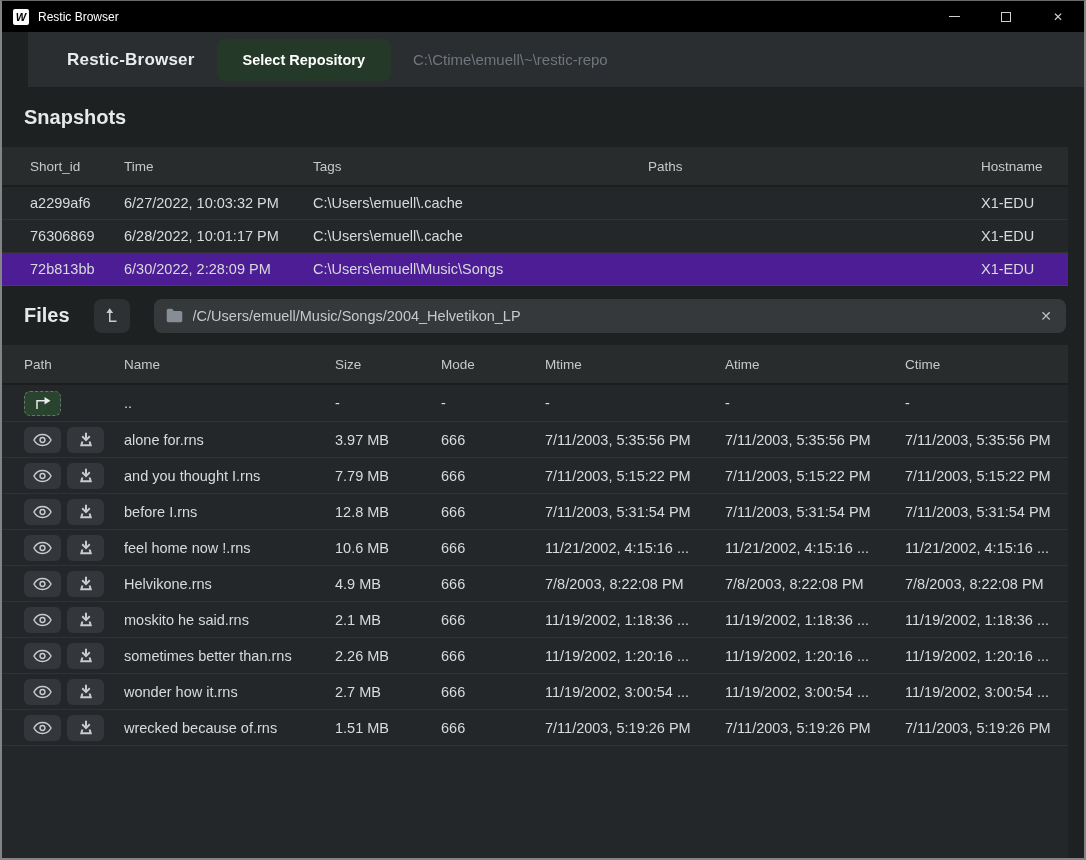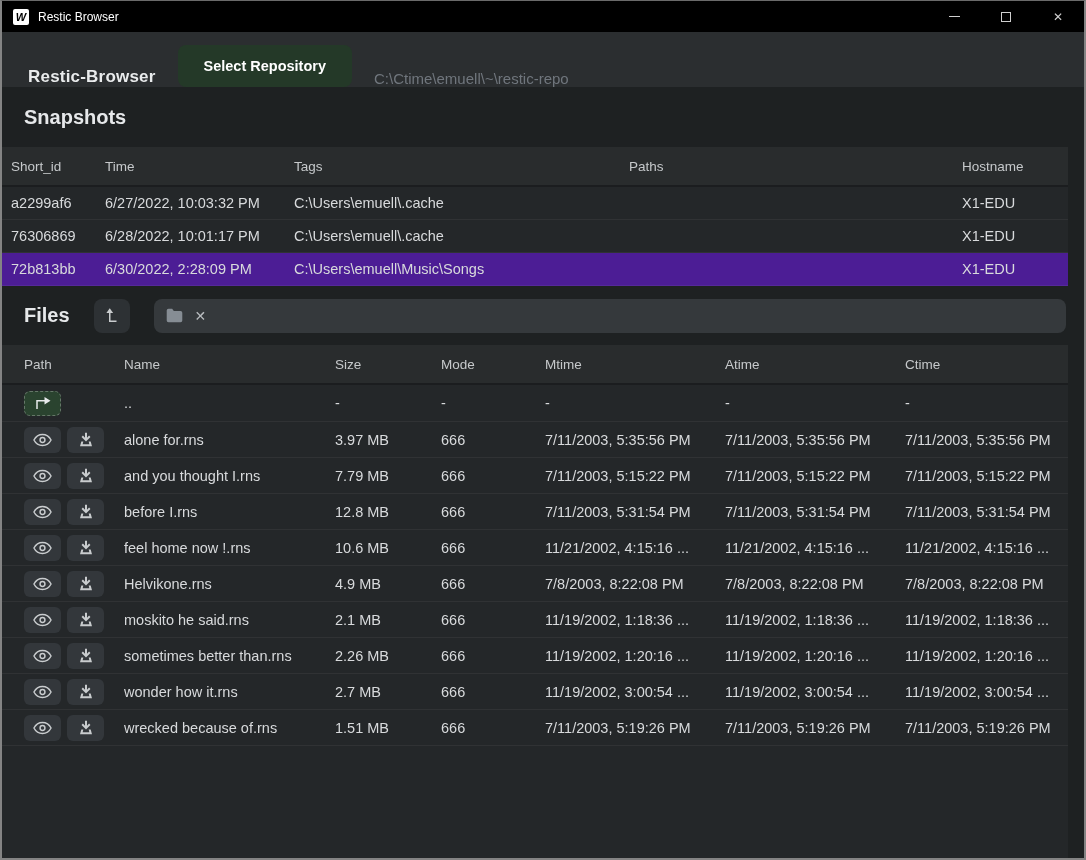--- a/index.html
+++ b/index.html
@@ -22,41 +22,41 @@
           display:flex; align-items:center; justify-content:center; }
   .win-title { color:#fff; font-size:12px;text-align:center; }
   .controls { display:flex; height:100%; }
   .wc { width:52px; height:100%; background:transparent; border:none; color:#cfcfcf;
         display:flex; align-items:center; justify-content:center; cursor:pointer; }
   .glyph-min { width:11px; height:0; border-top:1px solid #cfcfcf; display:block; }
   .glyph-max { width:10px; height:10px; border:1px solid #cfcfcf; display:block; }
   .glyph-close { font-size:12px; line-height:1; }
 
   
-  .header { height:55px; background:#2b2e30; display:flex; align-items:flex-end;
-            padding:0 26px; gap:22px; flex:0 0 auto; }
+  .header { height:55px; background:#2b2e30; display:flex; align-items:center;
+            padding:0 39px; gap:22px; flex:0 0 auto;margin-left:26px; }
   .app-title { color:#e9ebec; font-weight:bold; font-size:17px; letter-spacing:.2px; }
   .select-repo { background:#243928; color:#fff; font-weight:bold; font-size:14.5px;
                  border:none; border-radius:8px; height:42px; padding:0 26px; cursor:pointer;
                  font-family:inherit; }
   .repo-path { color:#70767d; font-size:15px; }
 
   
   .band { background:#1e2122; display:flex; align-items:center; padding:0 22px; flex:0 0 auto; }
   .band.snapshots-band { height:60px; }
   .band.files-band { height:59px; gap:24px; padding-right:18px; }
   .band-title { color:#e6e8ea; font-weight:bold; font-size:20px; }
 
   
   .thead { height:40px; background:#292c2d; margin-right:16px; align-items:center;
            color:#c6c9cb; font-size:13.5px; flex:0 0 auto;
            border-bottom:2px solid #1b1d1f; }
   .cell { white-space:nowrap; overflow:hidden; padding-right:8px; }
 
-  .snap-grid  { display:grid; grid-template-columns:94px 189px 335px 333px 1fr; padding-left:9px; }
+  .snap-grid  { display:grid; grid-template-columns:94px 189px 335px 333px 1fr; padding-left:28px; }
   .files-grid { display:grid; grid-template-columns:100px 211px 106px 104px 180px 180px 1fr; padding-left:22px; }
 
   .snap-body { margin-right:16px; background:#242729; flex:0 0 auto; }
   .snap-row { height:33px; align-items:center; color:#d8dadc; font-size:14.5px;
               border-bottom:1px solid rgba(255,255,255,0.055); cursor:pointer; }
   .snap-row.selected { background:#4c1d95; }
 
   .files-body { margin-right:16px; background:#242729; flex:1 1 auto; overflow:hidden; }
   .file-row { height:36px; align-items:center; color:#d8dadc; font-size:14.5px;
               border-bottom:1px solid rgba(255,255,255,0.055); }
@@ -150,20 +150,21 @@
     <button class="uplevel-btn">
       <svg width="18" height="18" viewBox="0 0 24 24">
         <path d="M9 7v12h9" fill="none" stroke="#c9ccce" stroke-width="2"></path>
         <path d="M9 1.5L4.5 8h9z" fill="#c9ccce"></path>
       </svg>
     </button>
     <div class="path-bar">
       <svg width="17" height="15" viewBox="0 0 24 21">
         <path d="M1 3.5A2.5 2.5 0 013.5 1h5.2l2.3 3h9.5A2.5 2.5 0 0123 6.5v11a2.5 2.5 0 01-2.5 2.5h-17A2.5 2.5 0 011 17.5z" fill="#868d94"></path>
       </svg>
+      <span class="path-text">/C/Users/emuell/Music/Songs/2004_Helvetikon_LP</span>
       <button class="clear-btn"><span>✕</span></button>
     </div>
   </div>
 
   <div class="thead files-grid">
     <div class="cell">Path</div>
     <div class="cell">Name</div>
     <div class="cell">Size</div>
     <div class="cell">Mode</div>
     <div class="cell">Mtime</div>

